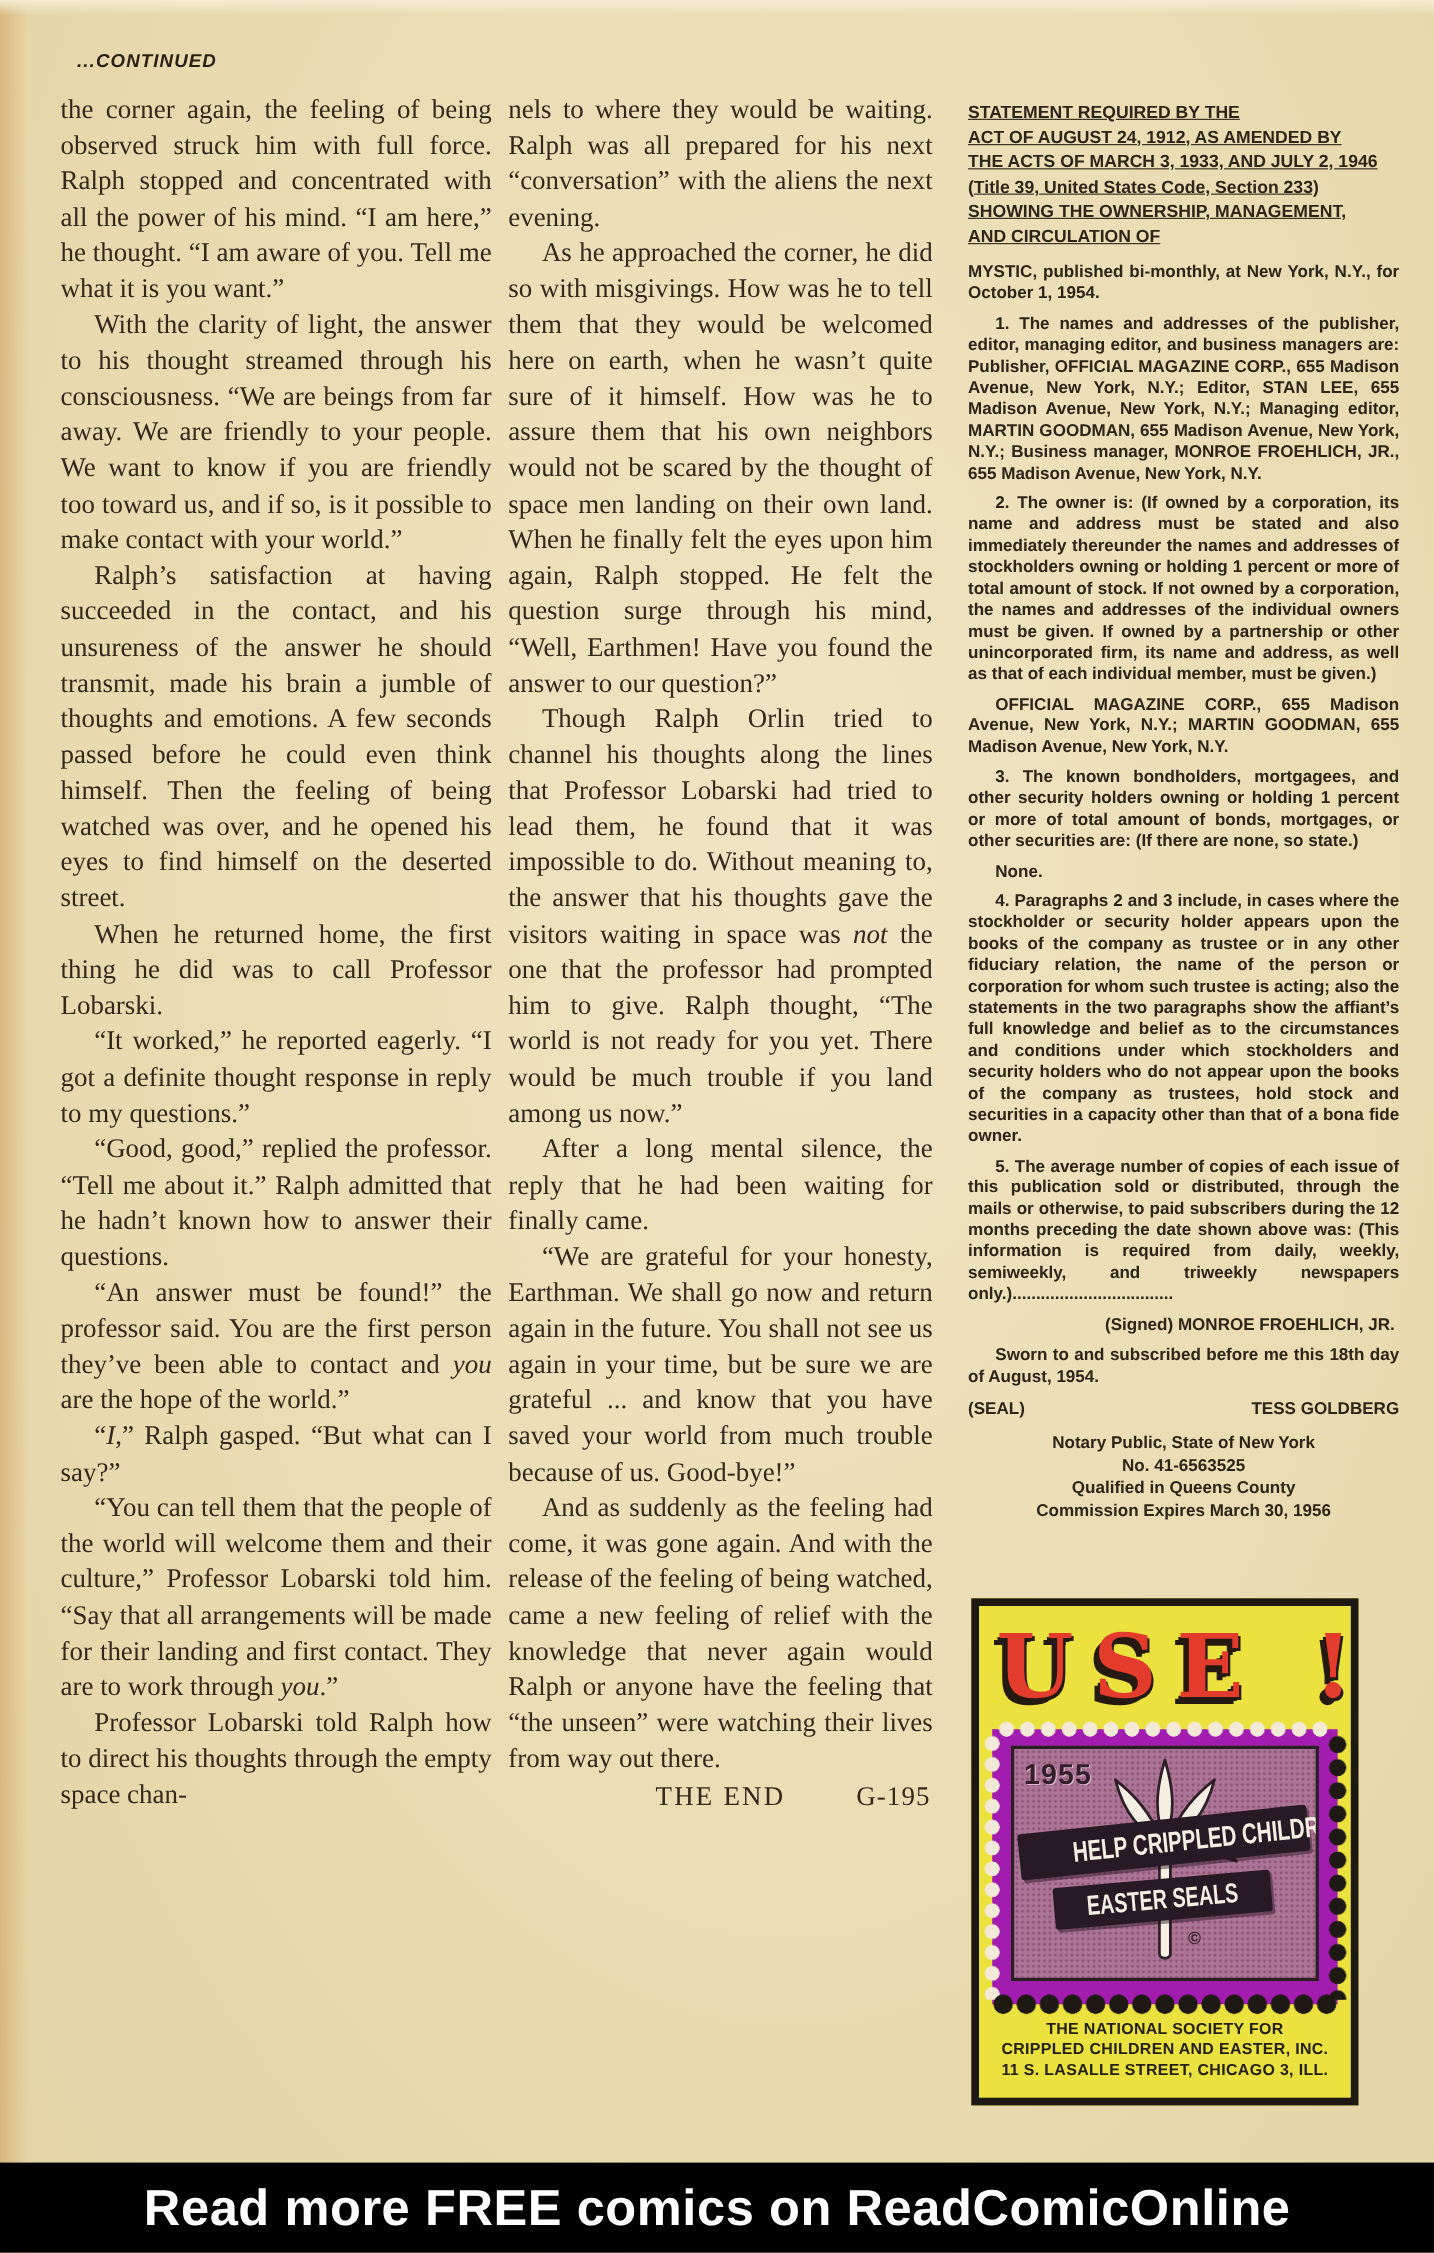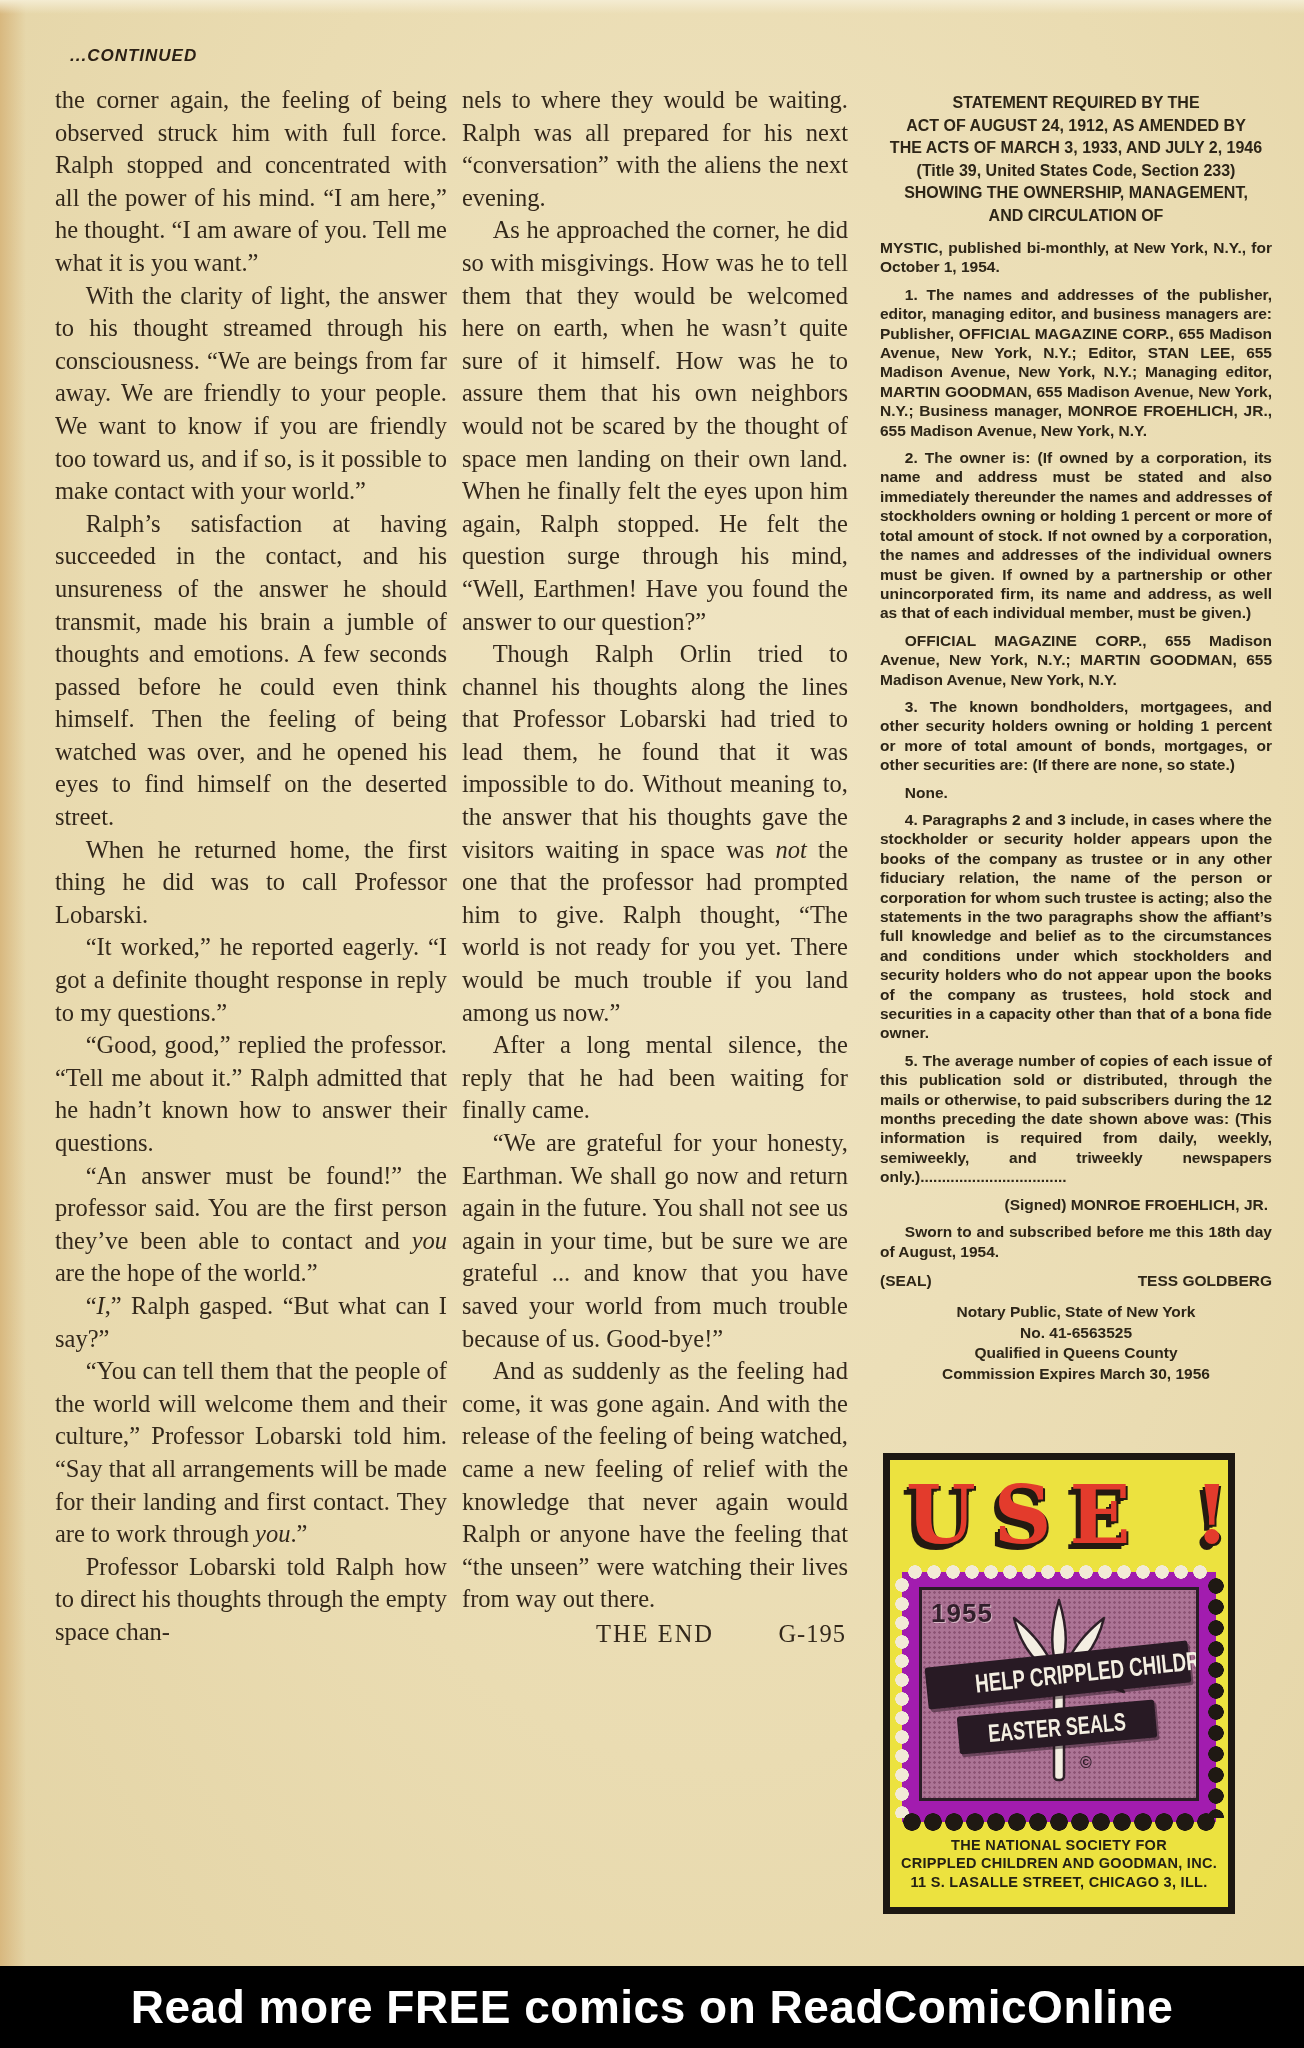--- a/index.html
+++ b/index.html
@@ -44,21 +44,21 @@
   .endline .the-end { font-weight:400; letter-spacing:2px; }
   .endline .code { position:absolute; right:2px; top:0; letter-spacing:1px; }
 
   
   .statement {
     position:absolute; left:880px; top:92px; width:392px; height:1310px;
     font-family:"Liberation Sans", sans-serif; font-weight:700;
     font-size:15.5px; line-height:19.4px; color:#2d2517;
     text-align:justify; overflow:hidden;
   }
-  .statement .title { text-align:center; font-size:16px; line-height:22.5px; margin:0 0 11px 0; }
+  .statement .title { font-size:16px; line-height:22.5px; margin:0 0 11px 0;text-decoration:underline; }
   .statement p { margin:0 0 8px 0; }
   .statement p.num { text-indent:1.6em; }
   .statement p.signed { text-align:right; padding-right:4px; margin-top:4px; }
   .seal-row { display:flex; justify-content:space-between; margin:10px 0 12px 0; }
   .notary { text-align:center; line-height:20.5px; margin-top:2px; }
 
   
   .ad {
     position:absolute; left:883px; top:1412px; width:352px; height:461px;
     background:#ece23f; border:7px solid #1d1812; box-sizing:border-box;margin-top:41px;
@@ -210,21 +210,21 @@
             <rect x="70" y="84" width="10" height="104" rx="4"></rect>
           </g>
         </svg>
         <div class="ribbon ribbon-1"><span>HELP CRIPPLED CHILDREN</span></div>
         <div class="ribbon ribbon-2"><span>EASTER SEALS</span></div>
         <div class="stamp-copyright">©</div>
       </div>
     </div>
     <div class="society">
       <div>THE NATIONAL SOCIETY FOR</div>
-      <div>CRIPPLED CHILDREN AND GOODMAN, INC.</div>
+      <div>CRIPPLED CHILDREN AND EASTER, INC.</div>
       <div>11 S. LASALLE STREET, CHICAGO 3, ILL.</div>
     </div>
   </div>
 
   <div class="banner">
     <span>Read more FREE comics on ReadComicOnline</span>
   </div>
 
 </div>
 

